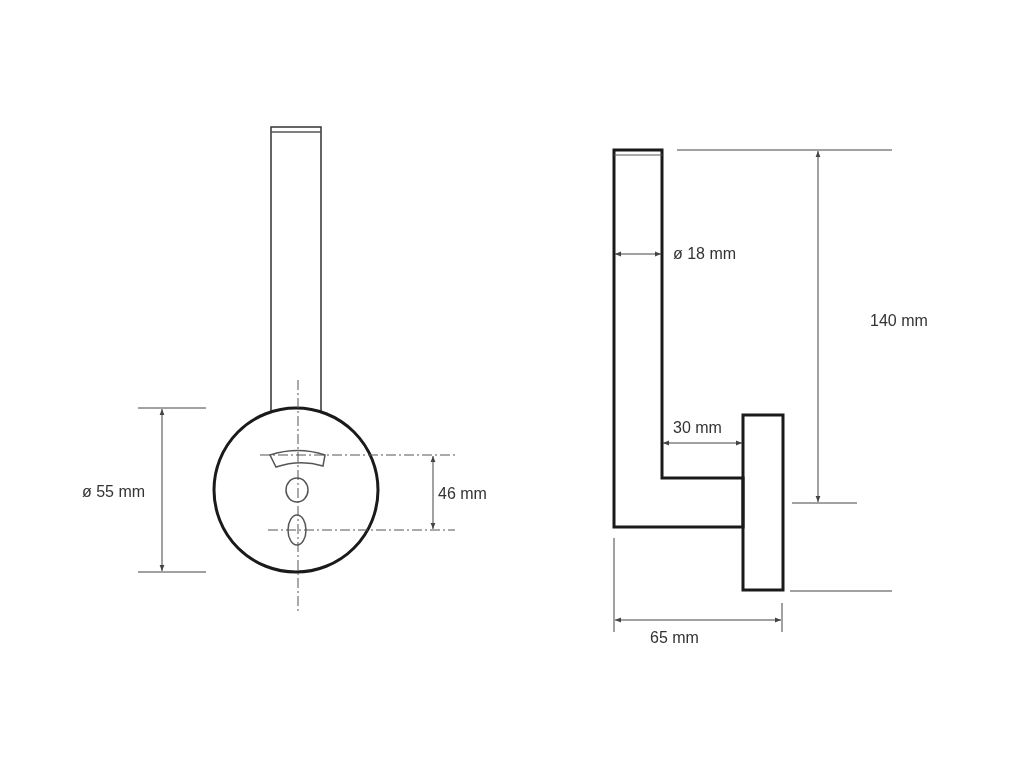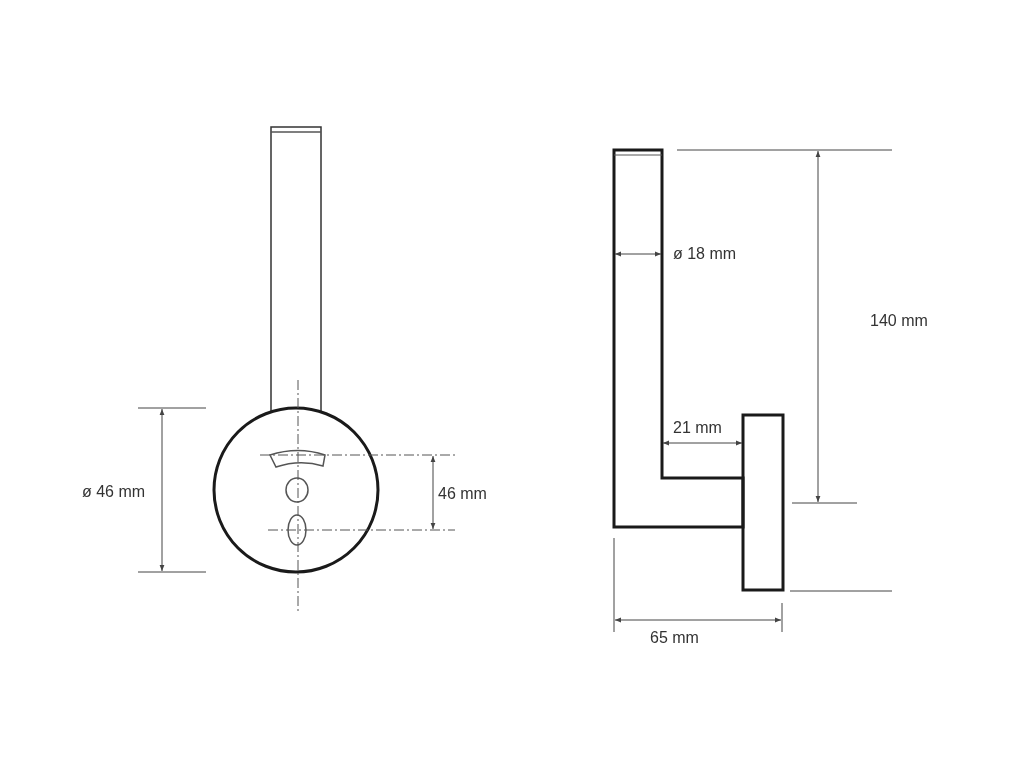--- a/index.html
+++ b/index.html
@@ -54,18 +54,18 @@
 
     <line x1="663" y1="443" x2="742" y2="443" stroke="#444" stroke-width="1" marker-start="url(#arr)" marker-end="url(#arr)"></line>
 
     <line x1="614" y1="538" x2="614" y2="632" stroke="#444" stroke-width="1"></line>
     <line x1="782" y1="603" x2="782" y2="632" stroke="#444" stroke-width="1"></line>
     <line x1="615" y1="620" x2="781" y2="620" stroke="#444" stroke-width="1" marker-start="url(#arr)" marker-end="url(#arr)"></line>
     <line x1="790" y1="591" x2="892" y2="591" stroke="#444" stroke-width="1"></line>
   </g>
 </svg>
 
-<div class="lbl" style="left:82px; top:484px;">ø 46 mm</div>
+<div class="lbl" style="left:82px; top:484px;">ø 55 mm</div>
 <div class="lbl" style="left:438px; top:486px;">46 mm</div>
 <div class="lbl" style="left:673px; top:246px;">ø 18 mm</div>
 <div class="lbl" style="left:822px; top:313px;margin-left:48px;">140 mm</div>
-<div class="lbl" style="left:673px; top:420px;">21 mm</div>
+<div class="lbl" style="left:673px; top:420px;">30 mm</div>
 <div class="lbl" style="left:650px; top:630px;">65 mm</div>
 
 </body></html>

